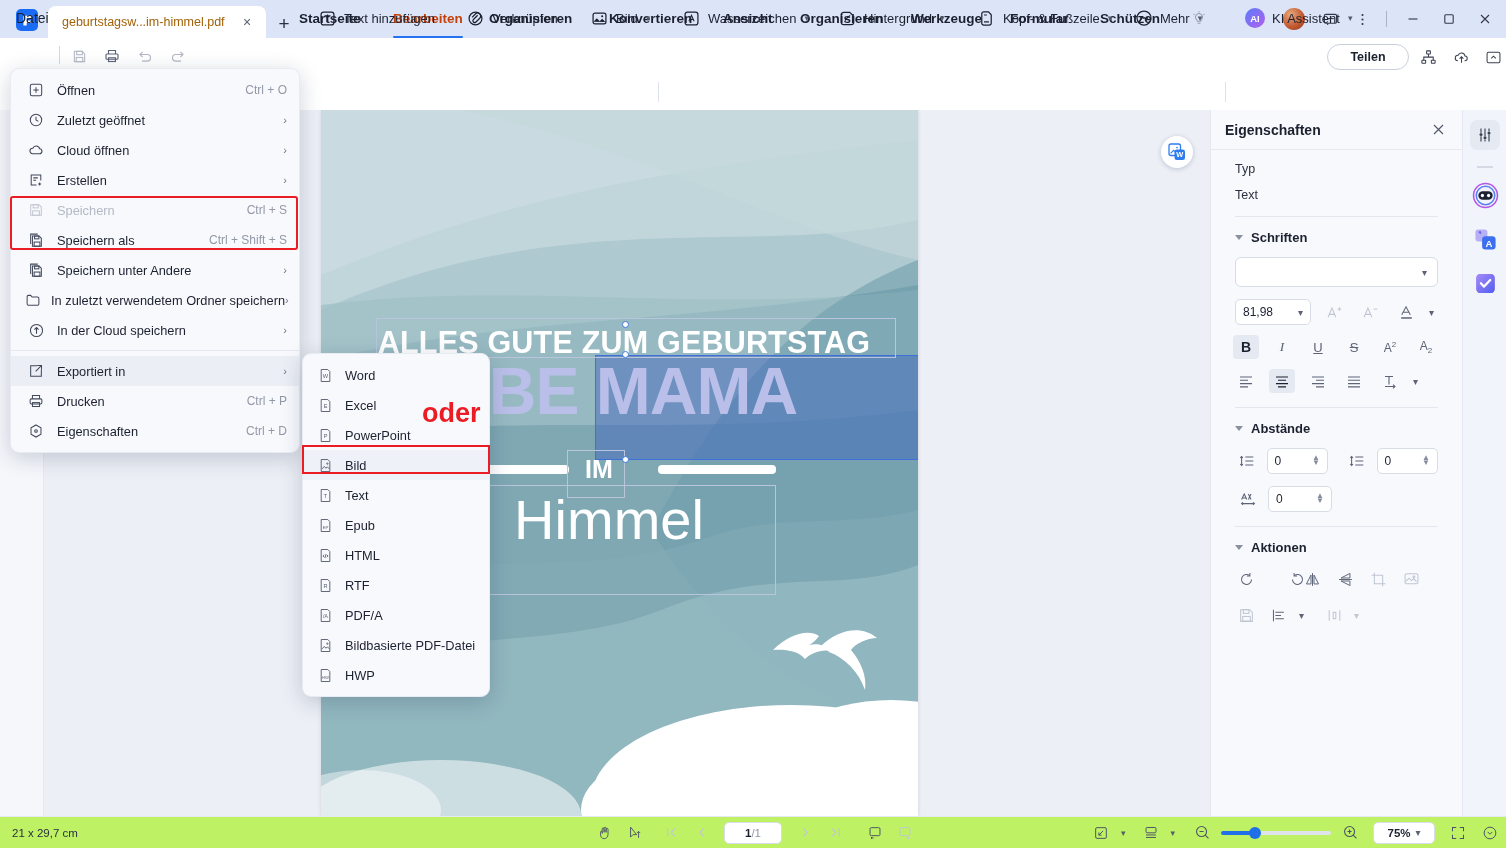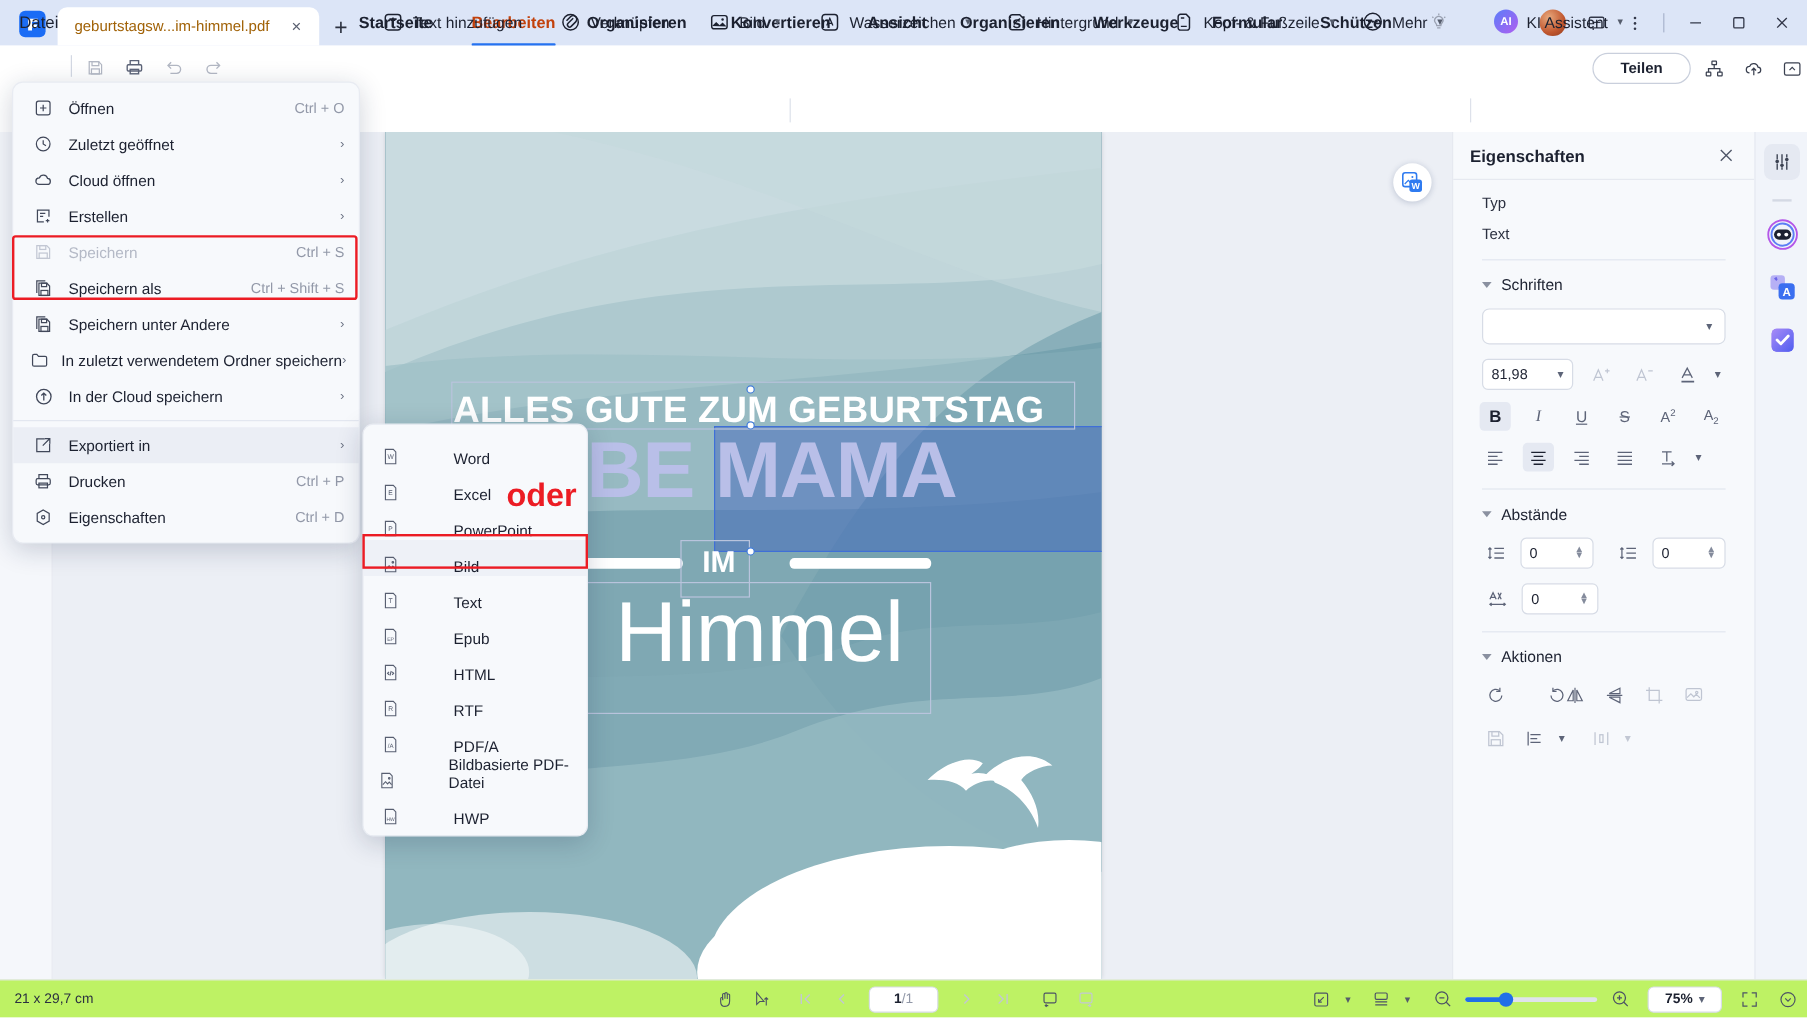--- a/index.html
+++ b/index.html
@@ -141,22 +141,22 @@
   .line2 {
     left:72px; top:248px; width:500px; text-align:center;
     font-size:66px; font-weight:700; color:#b9bfe8; letter-spacing:-1px;
     line-height:1;
   }
   .line3 {
     left:248px; top:345px; width:60px; text-align:center;
     font-size:25px; font-weight:700;
   }
   .line4 {
-    left:132px; top:382px; width:360px; text-align:center;
-    font-size:71px; font-weight:400; line-height:1;
+    left:108px; top:382px; width:360px; text-align:center;
+    font-size:56px; font-weight:400; line-height:1;
   }
   .wbar { position:absolute; background:#fff; border-radius:4px; height:9px; }
 
   
   .sel-fill {
     position:absolute; left:274px; top:245px; width:554px; height:105px;
     background:rgba(60,95,190,.45); border:1px solid #3f6fd8;
   }
   .sel-tbox {
     position:absolute; border:1px solid #b9c4dd;
@@ -179,21 +179,21 @@
   .props-hd {
     height:40px; border-bottom:1px solid #e6e9f0;
     display:flex; align-items:center; padding:0 14px;
   }
   .props-title { font-size:14px; font-weight:700; color:#1c2130; flex:1; }
   .props-close { width:20px;height:20px;color:#51586a; cursor:pointer; display:flex;align-items:center;justify-content:center;}
   .p-row { padding:0 24px; }
   .p-lbl { font-size:12.5px; color:#2b3040; margin-top:12px; }
   .p-sec {
     display:flex; align-items:center; gap:8px;
-    font-size:13px; font-weight:400; color:#1c2130;
+    font-size:13px; font-weight:700; color:#1c2130;
     padding:0 24px; margin-top:13px;
   }
   .tri { width:0;height:0;border-left:4.5px solid transparent;border-right:4.5px solid transparent;border-top:5px solid #8a90a0; cursor:pointer;}
   .p-div { height:1px; background:#e2e6ef; margin:14px 24px 0 24px; }
   .font-select {
     margin:12px 24px 0 24px; height:30px; background:#fff;
     border:1px solid #d7dce6; border-radius:6px;
     display:flex; align-items:center; padding:0 10px; cursor:pointer;
   }
   .font-select .chev { margin-left:auto; color:#5d6478; font-size:10px; }
@@ -282,22 +282,22 @@
   }
 
   
   .submenu {
     position:absolute; left:302px; top:353px; width:188px;
     background:#f7f9fc; border-radius:9px;
     box-shadow:0 5px 22px rgba(20,35,70,.20); border:1px solid #e8ebf2;
     padding:6px 0; z-index:62;
   }
   .si {
-    height:30px; display:flex; align-items:flex-end; padding:0 12px;
-    font-size:12.8px; color:#1c2130; cursor:pointer;gap:33px;
+    height:30px; display:flex; align-items:center; padding:0 12px;
+    font-size:12.8px; color:#1c2130; cursor:pointer;
   }
   .si.hl { background:#eef1f7; }
   .si .sic { width:20px;height:20px;display:flex;align-items:center;justify-content:center;margin-right:10px;color:#585f71;}
   .redbox2 {
     position:absolute; left:302px; top:445px; width:188px; height:29px;
     border:2px solid #ec1c24; pointer-events:none; z-index:63;
   }
   .oder {
     position:absolute; left:422px; top:398px;
     font-size:27px; font-weight:700; color:#ec1c24; z-index:64;

